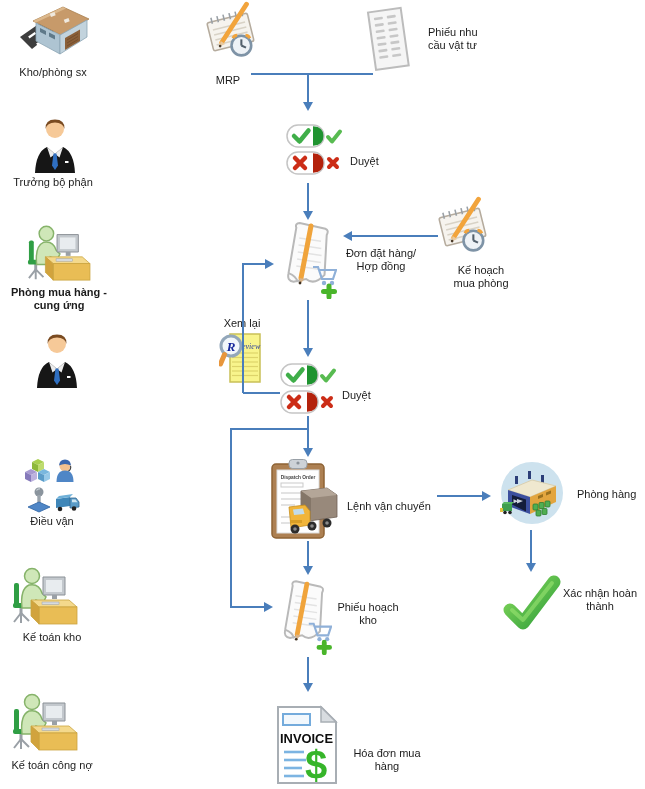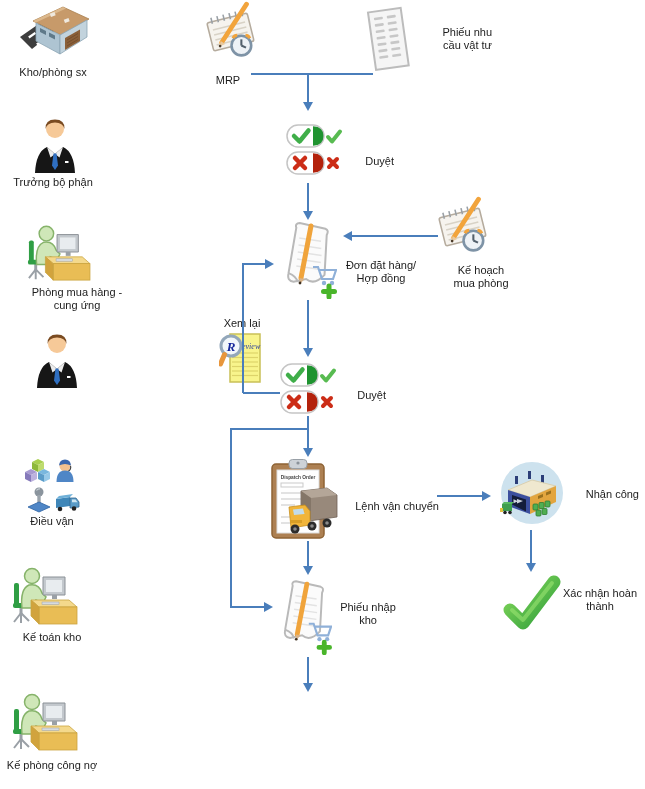--- a/index.html
+++ b/index.html
@@ -1,21 +1,21 @@
 <!DOCTYPE html>
 <html><head>
 <meta charset="utf-8">
 <style>
   html,body{margin:0;padding:0;background:#fff;}
   .canvas{position:relative;width:645px;height:789px;background:#fff;overflow:hidden;
           font-family:"Liberation Sans","DejaVu Sans",sans-serif;}
   .node{position:absolute;}
   .node svg{display:block;width:100%;height:100%;}
   .lbl{position:absolute;font-size:11px;color:#1c1c1c;line-height:1.2;text-align:center;}
-  .lbl.left{text-align:right;}
+  .lbl.left{text-align:left;}
   .nowrap{white-space:nowrap;}
   .hline{position:absolute;height:2px;background:#4a7ebb;}
   .vline{position:absolute;width:2px;background:#4a7ebb;}
   .arrd{position:absolute;width:0;height:0;border-left:5px solid transparent;
         border-right:5px solid transparent;border-top:9px solid #4a7ebb;}
   .arrr{position:absolute;width:0;height:0;border-top:5px solid transparent;
         border-bottom:5px solid transparent;border-left:9px solid #4a7ebb;}
   .arrl{position:absolute;width:0;height:0;border-top:5px solid transparent;
         border-bottom:5px solid transparent;border-right:9px solid #4a7ebb;}
 </style>
@@ -68,21 +68,21 @@
       <path d="M13,45 Q11,26 20,22 Q30,20 33,30 L37,34 L34,40 L27,37 Q26,42 26,45 Z" fill="#cfe7b8" stroke="#86b36a" stroke-width="1.5"></path>
       <path d="M34,14 h22 v18 h-22 Z" fill="#c3c8cd" stroke="#8b9197"></path>
       <path d="M37,17 h16 v12 h-16 Z" fill="#e8ecef"></path>
       <rect x="43" y="32" width="5" height="4" fill="#9aa0a6"></rect>
       <path d="M22,37 L60,37 L68,44 L30,44 Z" fill="#f4d98c" stroke="#caa43f" stroke-width="0.8"></path>
       <rect x="30" y="44" width="38" height="17" fill="#e9bd55" stroke="#caa43f" stroke-width="0.8"></rect>
       <path d="M22,37 L30,44 L30,61 L22,53 Z" fill="#d1a33d" stroke="#caa43f" stroke-width="0.8"></path>
       <rect x="33" y="39" width="17" height="2.5" fill="#d7dbdf" stroke="#9aa0a6" stroke-width="0.5"></rect>
     </svg>
   </div>
-  <div class="lbl" style="left:22px;top:286px;width:110px;">Phòng mua hàng - cung ứng</div>
+  <div class="lbl" style="left:4px;top:286px;width:110px;font-weight:bold;">Phòng mua hàng - cung ứng</div>
 
   <div class="node" style="left:34px;top:331px;width:46px;height:57px;">
     <svg viewBox="0 0 46 57">
       <circle cx="23" cy="13" r="9" fill="#f6c998"></circle>
       <path d="M13.5,13 Q13,3.5 23,3.5 Q33,3.5 32.5,13 Q31,6.5 23,6.5 Q15,6.5 13.5,13 Z" fill="#7a4b21"></path>
       <path d="M3,57 Q4,36 15,31 L23,38 L31,31 Q42,36 43,57 Z" fill="#161616"></path>
       <path d="M15,31 L23,38 L18.5,41.5 Z" fill="#ececec"></path>
         <path d="M31,31 L23,38 L27.5,41.5 Z" fill="#ececec"></path>
       <path d="M21.5,37.5 h3 l1.5,12 l-3,4.5 l-3,-4.5 Z" fill="#2f6fc1"></path>
       <rect x="33" y="45" width="3.5" height="2" fill="#fff"></rect>
@@ -147,21 +147,21 @@
       <path d="M13,45 Q11,26 20,22 Q30,20 33,30 L37,34 L34,40 L27,37 Q26,42 26,45 Z" fill="#cfe7b8" stroke="#86b36a" stroke-width="1.5"></path>
       <path d="M34,14 h22 v18 h-22 Z" fill="#c3c8cd" stroke="#8b9197"></path>
       <path d="M37,17 h16 v12 h-16 Z" fill="#e8ecef"></path>
       <rect x="43" y="32" width="5" height="4" fill="#9aa0a6"></rect>
       <path d="M22,37 L60,37 L68,44 L30,44 Z" fill="#f4d98c" stroke="#caa43f" stroke-width="0.8"></path>
       <rect x="30" y="44" width="38" height="17" fill="#e9bd55" stroke="#caa43f" stroke-width="0.8"></rect>
       <path d="M22,37 L30,44 L30,61 L22,53 Z" fill="#d1a33d" stroke="#caa43f" stroke-width="0.8"></path>
       <rect x="33" y="39" width="17" height="2.5" fill="#d7dbdf" stroke="#9aa0a6" stroke-width="0.5"></rect>
     </svg>
   </div>
-  <div class="lbl" style="left:0px;top:759px;width:104px;">Kế phòng công nợ</div>
+  <div class="lbl" style="left:0px;top:759px;width:104px;">Kế toán công nợ</div>
 
   <div class="node" style="left:205px;top:1px;width:52px;height:57px;">
     <svg viewBox="0 0 50 55">
       <g transform="rotate(-14 24 28)">
         <rect x="4" y="16" width="40" height="28" rx="2" fill="#f6f3ee" stroke="#b5ab9d" stroke-width="1.5"></rect>
         <line x1="8" y1="24" x2="40" y2="24" stroke="#d8d2c6" stroke-width="1.5"></line>
         <line x1="8" y1="29" x2="40" y2="29" stroke="#d8d2c6" stroke-width="1.5"></line>
         <line x1="8" y1="34" x2="40" y2="34" stroke="#d8d2c6" stroke-width="1.5"></line>
         <line x1="8" y1="39" x2="34" y2="39" stroke="#d8d2c6" stroke-width="1.5"></line>
         <g stroke="#9aa0a6" stroke-width="1.5">
@@ -243,21 +243,21 @@
       <path d="M23,63 l-0.5,-6 l5,1 Z" fill="#d9b48a"></path>
         <circle cx="23" cy="62" r="1.4" fill="#3d2f1f"></circle>
       <g stroke="#8fb0d8" stroke-width="2.2" fill="none">
         <path d="M36,46 h5 l4,12 h11 l3,-9 H42"></path>
       </g>
       <circle cx="47" cy="62" r="2.2" fill="#8fb0d8"></circle>
         <circle cx="55" cy="62" r="2.2" fill="#8fb0d8"></circle>
       <path d="M52,65 v11 M46.5,70.5 h11" stroke="#49b52a" stroke-width="5" stroke-linecap="round"></path>
     </svg>
   </div>
-  <div class="lbl" style="left:341px;top:247px;width:80px;margin-top:12px;">Đơn đặt hàng/ Hợp đồng</div>
+  <div class="lbl" style="left:341px;top:247px;width:80px;">Đơn đặt hàng/ Hợp đồng</div>
 
   <div class="node" style="left:437px;top:196px;width:52px;height:57px;">
     <svg viewBox="0 0 50 55">
       <g transform="rotate(-14 24 28)">
         <rect x="4" y="16" width="40" height="28" rx="2" fill="#f6f3ee" stroke="#b5ab9d" stroke-width="1.5"></rect>
         <line x1="8" y1="24" x2="40" y2="24" stroke="#d8d2c6" stroke-width="1.5"></line>
         <line x1="8" y1="29" x2="40" y2="29" stroke="#d8d2c6" stroke-width="1.5"></line>
         <line x1="8" y1="34" x2="40" y2="34" stroke="#d8d2c6" stroke-width="1.5"></line>
         <line x1="8" y1="39" x2="34" y2="39" stroke="#d8d2c6" stroke-width="1.5"></line>
         <g stroke="#9aa0a6" stroke-width="1.5">
@@ -367,21 +367,21 @@
         <circle cx="10" cy="52.5" r="1.8" fill="#222"></circle>
       <g fill="#4fae52" stroke="#2e7d32" stroke-width="0.8">
         <rect x="33" y="44" width="5" height="6" rx="1"></rect>
           <rect x="39" y="42.5" width="5" height="6" rx="1"></rect>
           <rect x="45" y="41" width="5" height="6" rx="1"></rect>
         <rect x="36" y="50" width="5" height="6" rx="1"></rect>
           <rect x="42" y="48.5" width="5" height="6" rx="1"></rect>
       </g>
     </svg>
   </div>
-  <div class="lbl left nowrap" style="left:577px;top:488px;width:62px;">Nhận công</div>
+  <div class="lbl left nowrap" style="left:577px;top:488px;width:62px;">Phòng hàng</div>
 
   <div class="node" style="left:500px;top:573px;width:62px;height:62px;">
     <svg viewBox="0 0 62 62">
       <defs>
         <linearGradient id="gc" x1="0" y1="0" x2="1" y2="1">
           <stop offset="0" stop-color="#86d95c"></stop>
             <stop offset="1" stop-color="#2f9e3a"></stop>
         </linearGradient>
       </defs>
       <path d="M10,37 L23,50 L54,9" stroke="url(#gc)" stroke-width="13" fill="none" stroke-linecap="round" stroke-linejoin="round"></path>
@@ -407,22 +407,38 @@
       <path d="M23,63 l-0.5,-6 l5,1 Z" fill="#d9b48a"></path>
         <circle cx="23" cy="62" r="1.4" fill="#3d2f1f"></circle>
       <g stroke="#8fb0d8" stroke-width="2.2" fill="none">
         <path d="M36,46 h5 l4,12 h11 l3,-9 H42"></path>
       </g>
       <circle cx="47" cy="62" r="2.2" fill="#8fb0d8"></circle>
         <circle cx="55" cy="62" r="2.2" fill="#8fb0d8"></circle>
       <path d="M52,65 v11 M46.5,70.5 h11" stroke="#49b52a" stroke-width="5" stroke-linecap="round"></path>
     </svg>
   </div>
-  <div class="lbl" style="left:334px;top:601px;width:68px;">Phiếu nhập kho</div>
-
+  <div class="lbl" style="left:334px;top:601px;width:68px;">Phiếu hoạch kho</div>
+
+  <div class="node" style="left:276px;top:705px;width:62px;height:80px;">
+    <svg viewBox="0 0 62 80">
+      <path d="M2,2 H45 L60,17 V78 H2 Z" fill="#ffffff" stroke="#a8aeb4" stroke-width="2"></path>
+      <path d="M45,2 L60,17 H45 Z" fill="#d8dce0" stroke="#a8aeb4" stroke-width="1.5"></path>
+      <rect x="7" y="9" width="27" height="11" fill="#f2f8fd" stroke="#74abdc" stroke-width="2"></rect>
+      <text x="4" y="38" font-size="13" font-weight="bold" fill="#0d0d0d" font-family="Liberation Sans, sans-serif" textLength="53" lengthAdjust="spacingAndGlyphs">INVOICE</text>
+      <g stroke="#7cb4e2" stroke-width="2.6">
+        <line x1="8" y1="47" x2="28" y2="47"></line>
+          <line x1="8" y1="55" x2="30" y2="55"></line>
+        <line x1="8" y1="63" x2="26" y2="63"></line>
+          <line x1="8" y1="71" x2="28" y2="71"></line>
+      </g>
+      <text x="29" y="74" font-size="40" font-weight="bold" fill="#36b52a" font-family="Liberation Sans, sans-serif">$</text>
+    </svg>
+  </div>
+  <div class="lbl" style="left:346px;top:747px;width:82px;">Hóa đơn mua hàng</div>
 
   <div class="hline" style="left:251px;top:73px;width:122px;"></div>
   <div class="vline" style="left:307px;top:75px;height:28px;"></div>
   <div class="arrd" style="left:303px;top:102px;"></div>
 
   <div class="vline" style="left:307px;top:183px;height:28px;"></div>
   <div class="arrd" style="left:303px;top:211px;"></div>
 
   <div class="hline" style="left:352px;top:235px;width:86px;"></div>
   <div class="arrl" style="left:343px;top:231px;"></div>

